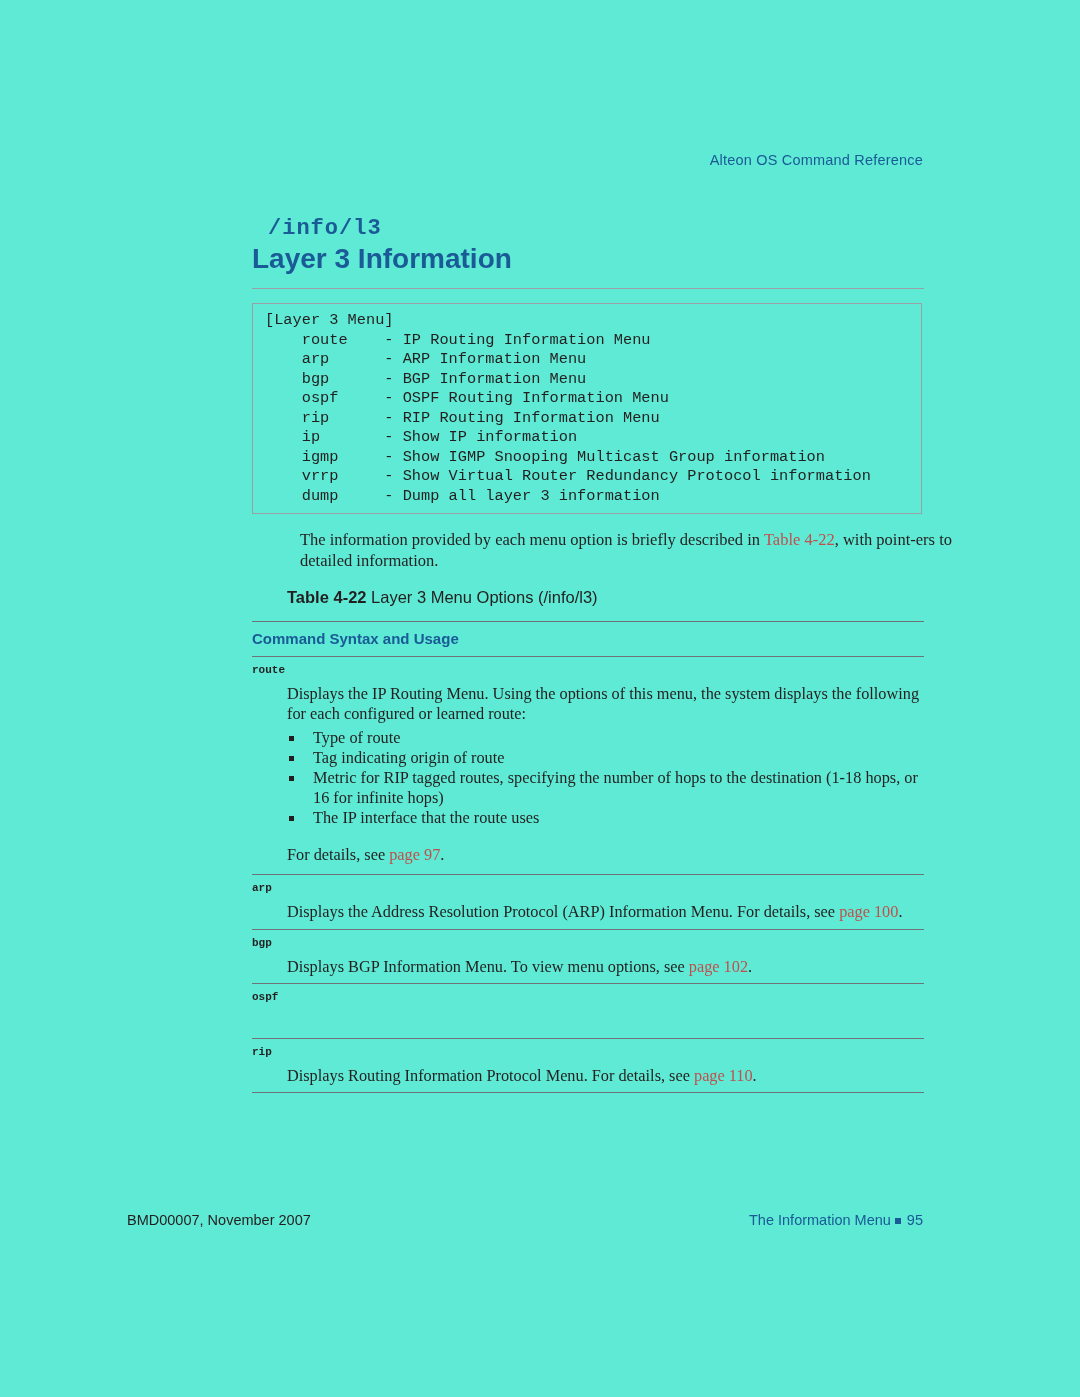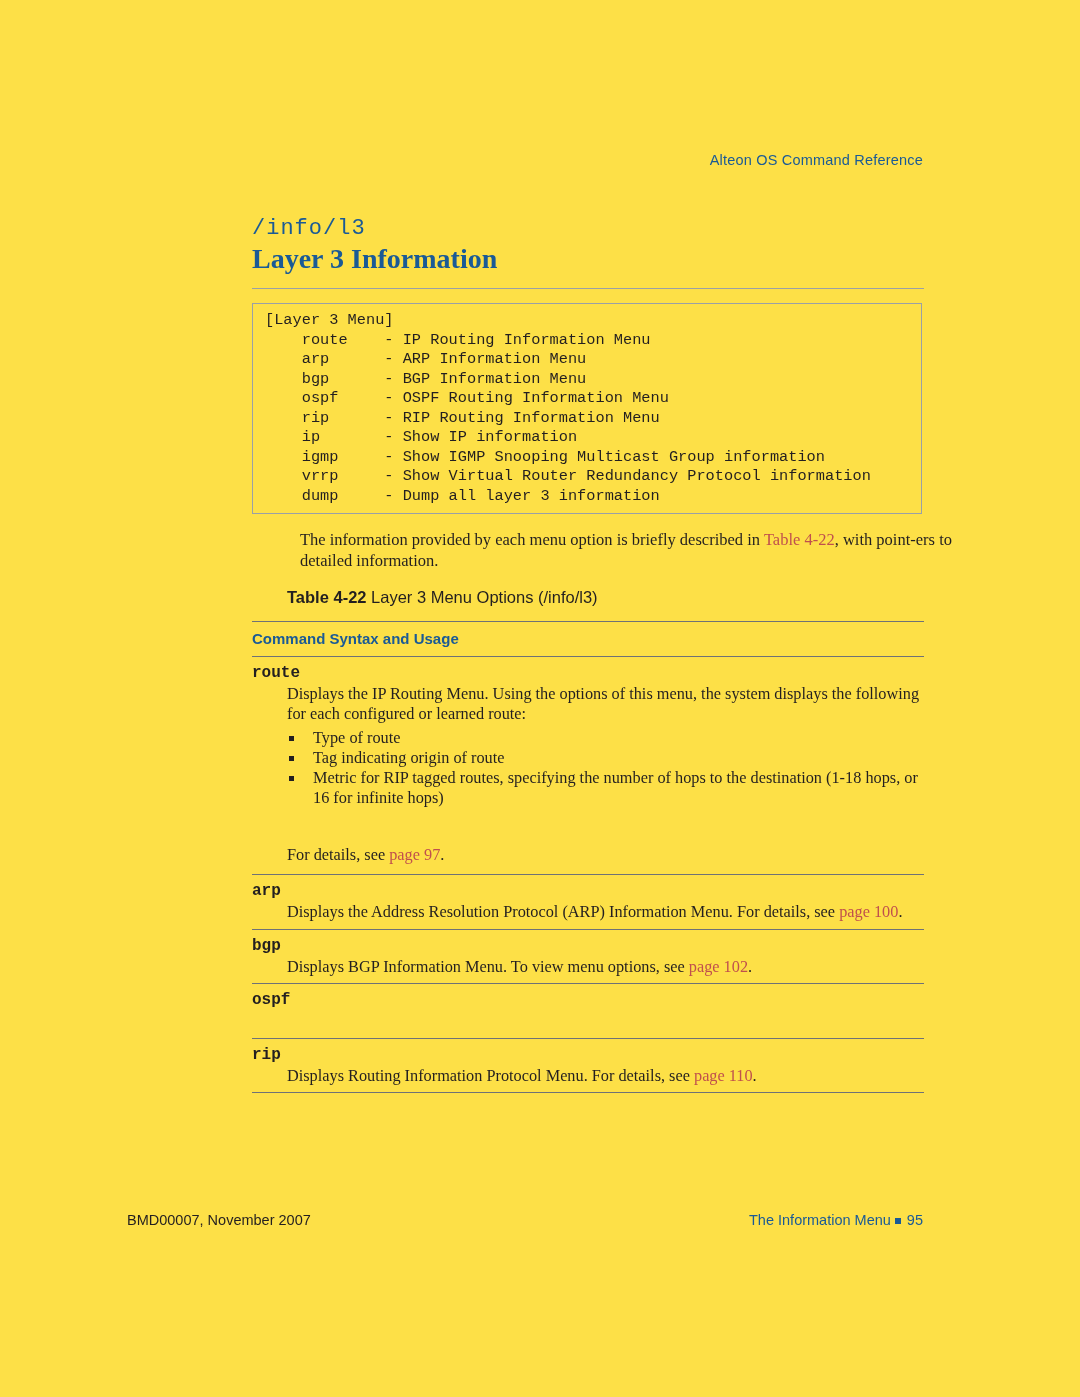--- a/index.html
+++ b/index.html
@@ -4,49 +4,49 @@
 <style>
   html, body {
     margin: 0;
     padding: 0;
     background: #ffffff;
   }
   .page {
     width: 1080px;
     height: 1397px;
     position: relative;
-    background: #fde047;
+    background: #5eead4;
     font-family: "Liberation Serif", serif;
     color: #000000;
     overflow: hidden;
   }
   .header-right {
     position: absolute;
     top: 152px;
     right: 157px;
     font-family: "Liberation Sans", sans-serif;
     font-size: 14.5px;
     color: #1a5a96;
     letter-spacing: 0.2px;
   }
   .cmd-path {
     position: absolute;
     top: 216px;
-    left: 252px;
+    left: 268px;
     font-family: "Liberation Mono", monospace;
     font-size: 22px;
-    font-weight: normal;
+    font-weight: bold;
     color: #1a5a96;
     letter-spacing: 1px;
   }
   .page-title {
     position: absolute;
     top: 243px;
     left: 252px;
-    font-family: Liberation Serif, serif;
+    font-family: Liberation Sans, sans-serif;
     font-size: 28px;
     font-weight: bold;
     color: #1a5a96;
   }
   .title-rule {
     position: absolute;
     top: 288px;
     left: 252px;
     width: 672px;
     height: 1px;
@@ -106,21 +106,21 @@
     left: 252px;
     font-family: "Liberation Sans", sans-serif;
     font-size: 15px;
     font-weight: bold;
     color: #1a5a96;
   }
   .mono-term {
     position: absolute;
     left: 252px;
     font-family: "Liberation Mono", monospace;
-    font-size: 16px;
+    font-size: 11px;
     font-weight: bold;
     color: #231f20;
   }
   .desc {
     position: absolute;
     left: 287px;
     font-size: 16.3px;
     line-height: 20px;
     color: #231f20;
     font-family: Liberation Serif, serif;
@@ -204,20 +204,21 @@
   <div class="hdr-rule" style="top:621px; height:1px;"></div>
   <div class="col-head">Command Syntax and Usage</div>
   <div class="hdr-rule" style="top:656px; height:1px;"></div>
 
   <div class="mono-term" style="top:664px;">route</div>
   <div class="desc" style="top:684px; width:638px;">Displays the IP Routing Menu. Using the options of this menu, the system displays the following for each configured or learned route:</div>
   <div class="bullets" style="top:728px; width:640px;">
     <div class="bullet-row">Type of route</div>
     <div class="bullet-row">Tag indicating origin of route</div>
     <div class="bullet-row">Metric for RIP tagged routes, specifying the number of hops to the destination (1-18 hops, or 16 for infinite hops)</div>
+    <div class="bullet-row">The IP interface that the route uses</div>
   </div>
   <div class="desc" style="top:845px;">
     <span>For details, see </span><span class="lnk">page</span><span class="lnk"> 97</span><span>.</span>
   </div>
   <div class="hdr-rule" style="top:874px; height:1px;"></div>
 
   <div class="mono-term" style="top:882px;">arp</div>
   <div class="desc" style="top:902px; width:645px;">
     <span>Displays the Address Resolution Protocol (ARP) Information Menu. For details, see </span><span class="lnk">page</span><span class="lnk"> 100</span><span>.</span>
   </div>

